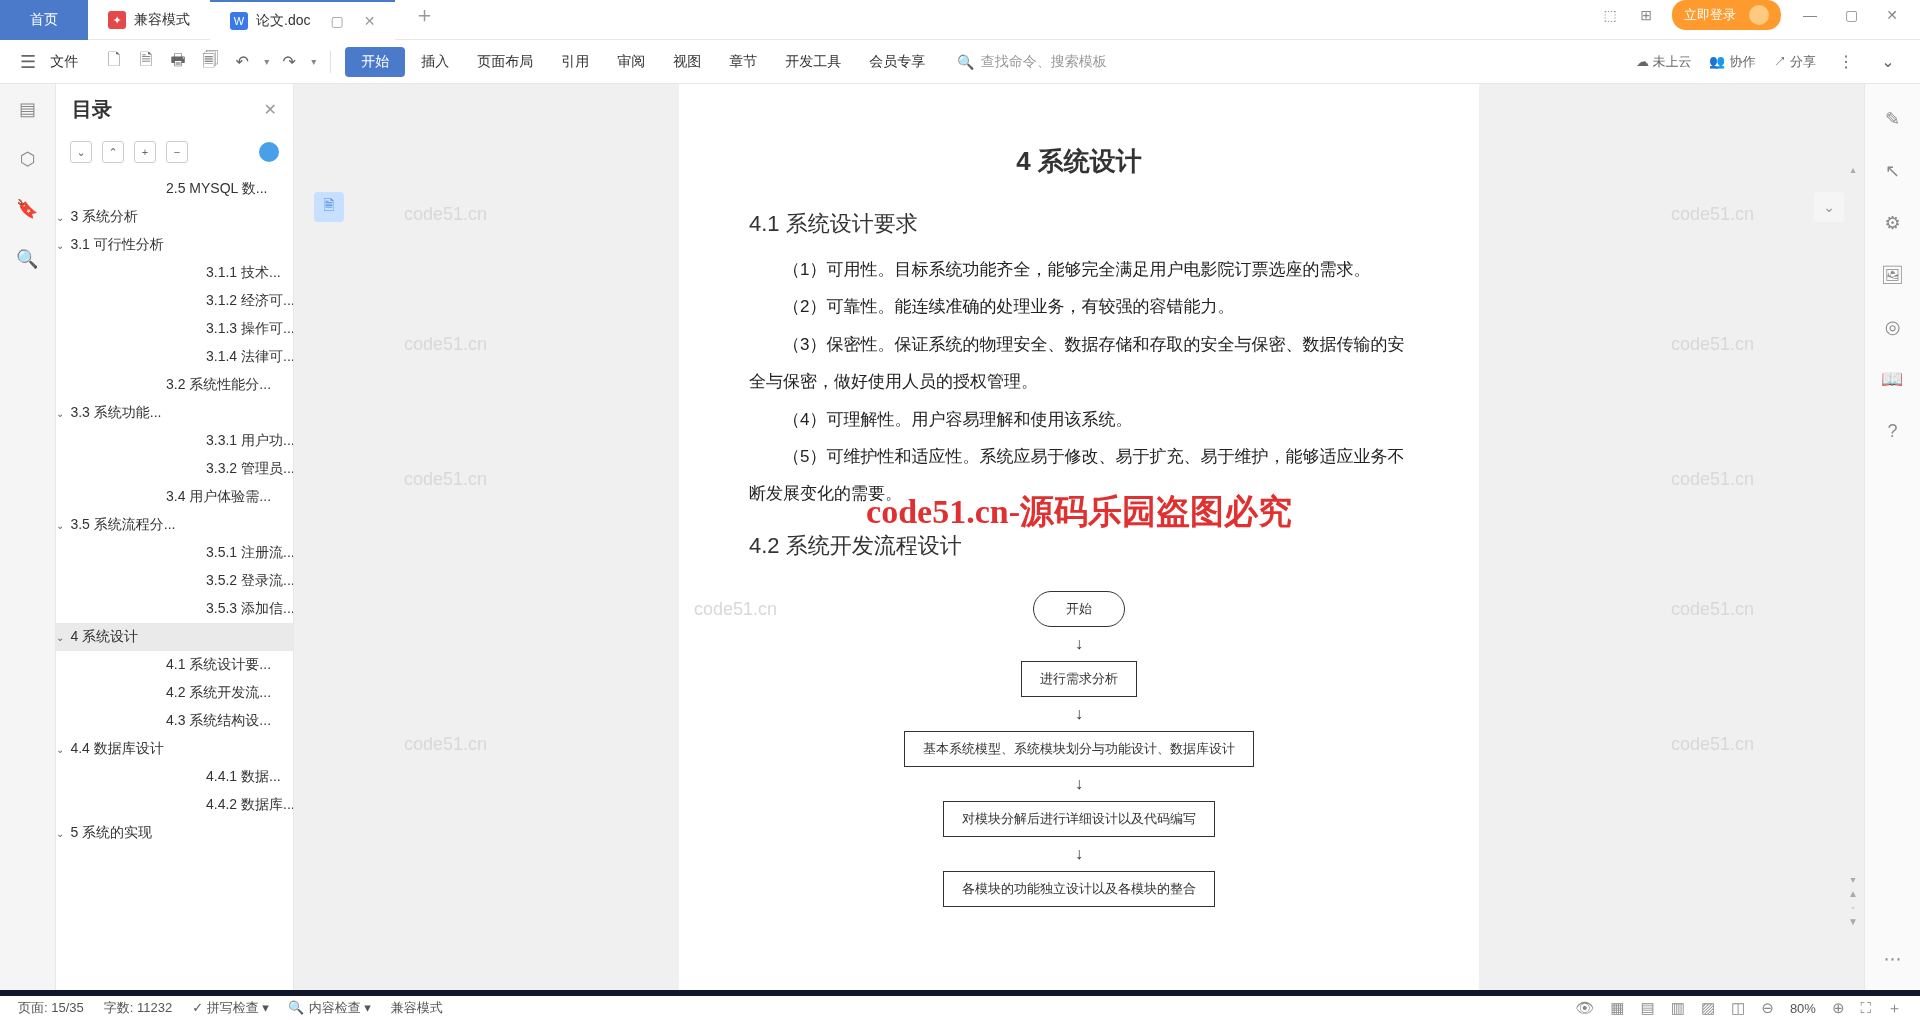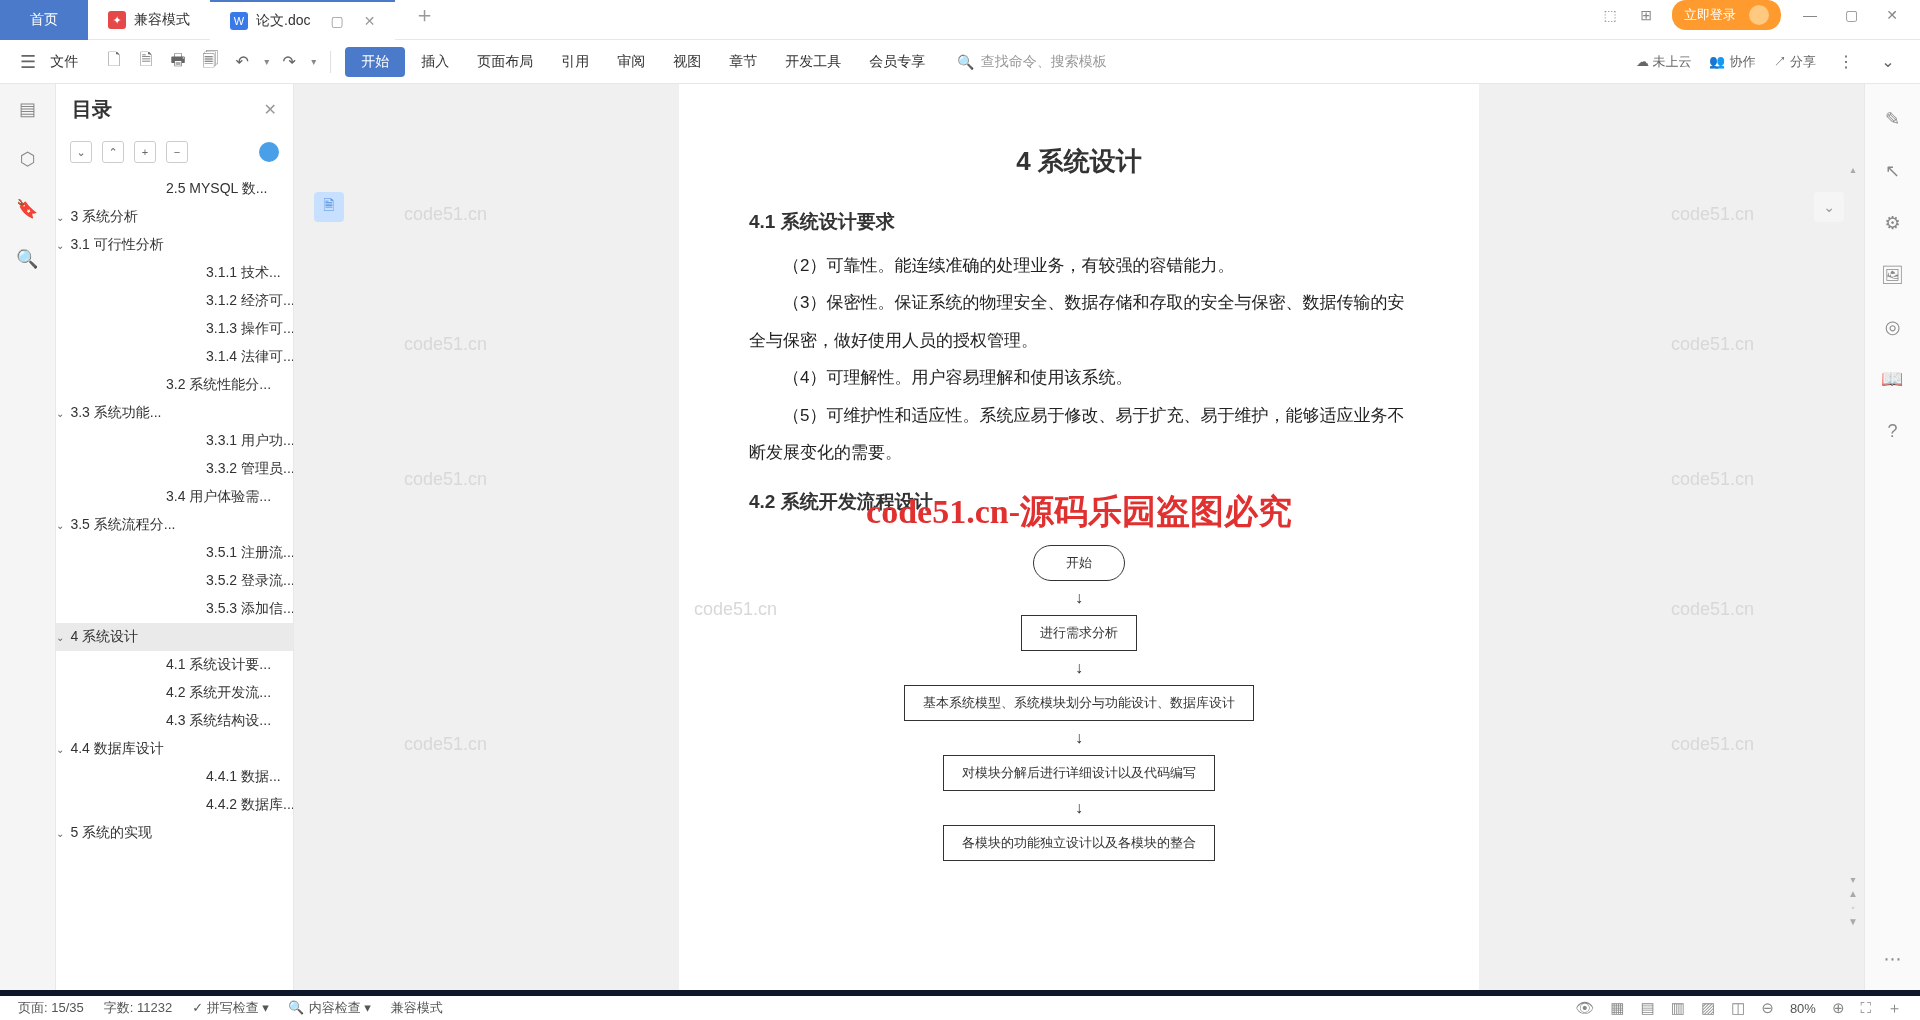--- a/index.html
+++ b/index.html
@@ -41,21 +41,21 @@
 .toc-item{padding:5px 10px;font-size:14px;color:#333;cursor:pointer;white-space:nowrap;overflow:hidden;text-overflow:ellipsis;display:flex;align-items:center}
 .toc-item.l1{padding-left:54px}
 .toc-item.l2{padding-left:74px}
 .toc-item.l3{padding-left:110px}
 .toc-item.l4{padding-left:150px}
 .toc-item.active{background:#eaeaea}
 .caret{display:inline-block;margin-right:6px;color:#666;font-size:10px}
 .doc-area{flex:1;background:#f0f0f0;position:relative;overflow:hidden}
 .page{width:800px;margin:0 auto;background:#fff;min-height:100%;padding:40px 70px;position:relative}
 .h1{text-align:center;font-size:26px;font-weight:700;margin:20px 0 30px}
-.h2{font-size:19px;font-weight:700;margin:18px 0 12px}
+.h2{font-size:22px;font-weight:400;margin:18px 0 12px}
 .para{font-size:17px;line-height:2.2;text-indent:2em;color:#222}
 .wm{position:absolute;color:#d8d8d8;font-size:18px;pointer-events:none;font-family:Arial}
 .wm-red{position:absolute;left:50%;top:405px;transform:translateX(-50%);color:#e03030;font-size:34px;font-weight:700;white-space:nowrap;pointer-events:none;font-family:"Microsoft YaHei"}
 .flow{display:flex;flex-direction:column;align-items:center;margin-top:30px;gap:8px}
 .fbox{border:1px solid #333;padding:8px 18px;font-size:13px;background:#fff}
 .fbox.round{border-radius:18px;padding:8px 32px}
 .farrow{font-size:16px;color:#333}
 .page-ico{position:absolute;left:20px;top:108px;width:30px;height:30px;background:#c8e0ff;border-radius:4px;display:flex;align-items:center;justify-content:center;color:#5090e0;font-size:14px}
 .page-ico2{position:absolute;right:20px;top:108px;width:30px;height:30px;background:#f5f5f5;border-radius:4px;display:flex;align-items:center;justify-content:center;color:#999}
 .rightbar{width:56px;background:#fafafa;border-left:1px solid #e8e8e8;display:flex;flex-direction:column;align-items:center;padding-top:24px;gap:30px}
@@ -234,20 +234,21 @@
         </div>
       </div>
   </div>
 
   <div class="doc-area">
     <div class="page-ico">🗎</div>
     <div class="page-ico2">⌄</div>
     <div class="page">
       <div class="h1">4 系统设计</div>
       <div class="h2">4.1 系统设计要求</div>
+      <div class="para">（1）可用性。目标系统功能齐全，能够完全满足用户电影院订票选座的需求。</div>
       <div class="para">（2）可靠性。能连续准确的处理业务，有较强的容错能力。</div>
       <div class="para">（3）保密性。保证系统的物理安全、数据存储和存取的安全与保密、数据传输的安全与保密，做好使用人员的授权管理。</div>
       <div class="para">（4）可理解性。用户容易理解和使用该系统。</div>
       <div class="para">（5）可维护性和适应性。系统应易于修改、易于扩充、易于维护，能够适应业务不断发展变化的需要。</div>
       <div class="h2">4.2 系统开发流程设计</div>
       <div class="flow">
         <div class="fbox round">开始</div>
         <div class="farrow">↓</div>
         <div class="fbox">进行需求分析</div>
         <div class="farrow">↓</div>

